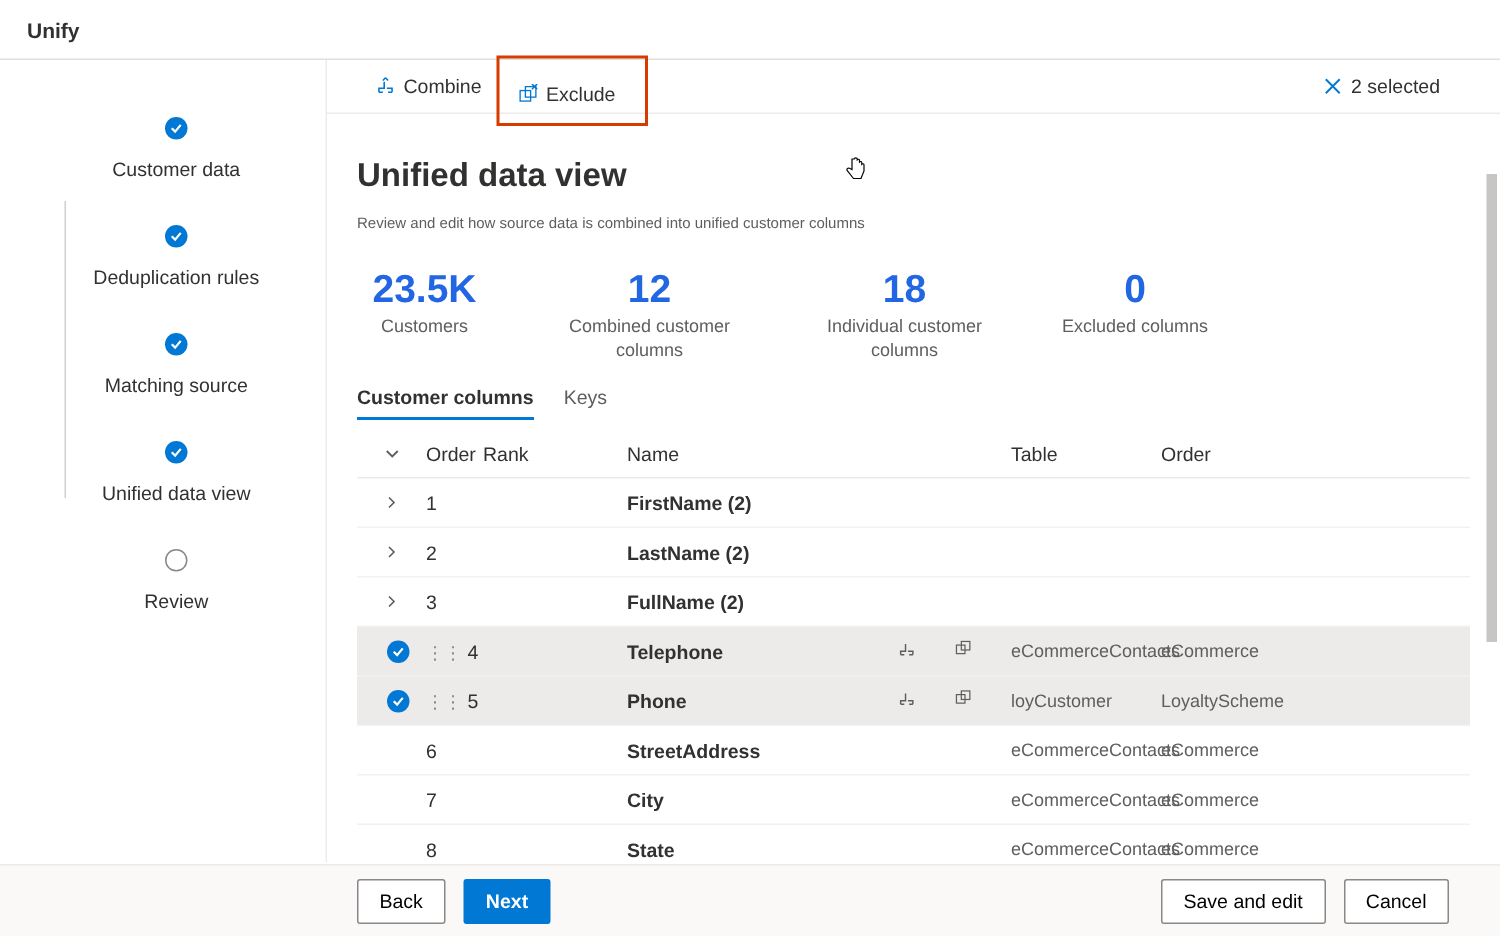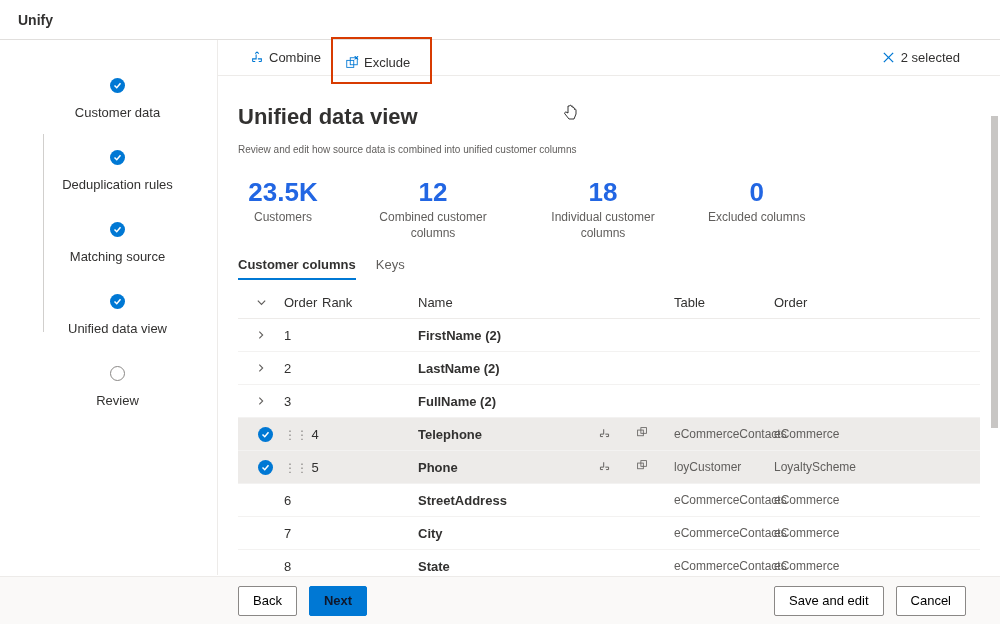--- a/index.html
+++ b/index.html
@@ -39,21 +39,21 @@
   .trow .name { font-weight: 600; }
   .trow .meta { color: #605e5c; font-size:12px; }
   .chevron-cell { display:flex; justify-content:center; color:#605e5c;}
   .check-circle { width:15px; height:15px; border-radius:50%; background:#0078d4; display:flex; align-items:center; justify-content:center; margin-left: 8px; }
   .check-circle svg { width:9px; height:9px;}
   .drag { color:#8a8886; font-size:12px;}
   .smallicon { color:#605e5c; }
   .scroll-thumb { position:absolute; right:2px; top:76px; width:7px; height:312px; background:#c8c6c4; border-radius:0;}
   .footer { position:absolute; bottom:0; left:0; right:0; height:48px; border-top:1px solid #edebe9; background:#faf9f8; display:flex; align-items:center; padding: 0 34px 0 238px; gap:12px;}
   .btn { height:30px; padding: 0 14px; border:1px solid #8a8886; background:#fff; border-radius:2px; font-size:13px; cursor:pointer;text-align:center; }
-  .btn.primary { background:#0078d4; border-color:#0078d4; color:#0f172a; font-weight:600;}
+  .btn.primary { background:#0078d4; border-color:#0078d4; color:#ffffff; font-weight:600;}
   .spacer { flex:1; }
   .cursor-ptr { position: absolute; left: 344px; top: 64px; pointer-events:none; }
 </style>
 </head>
 <body>
 
 <div class="topbar">
   <span>Unify</span>
 </div>
 

